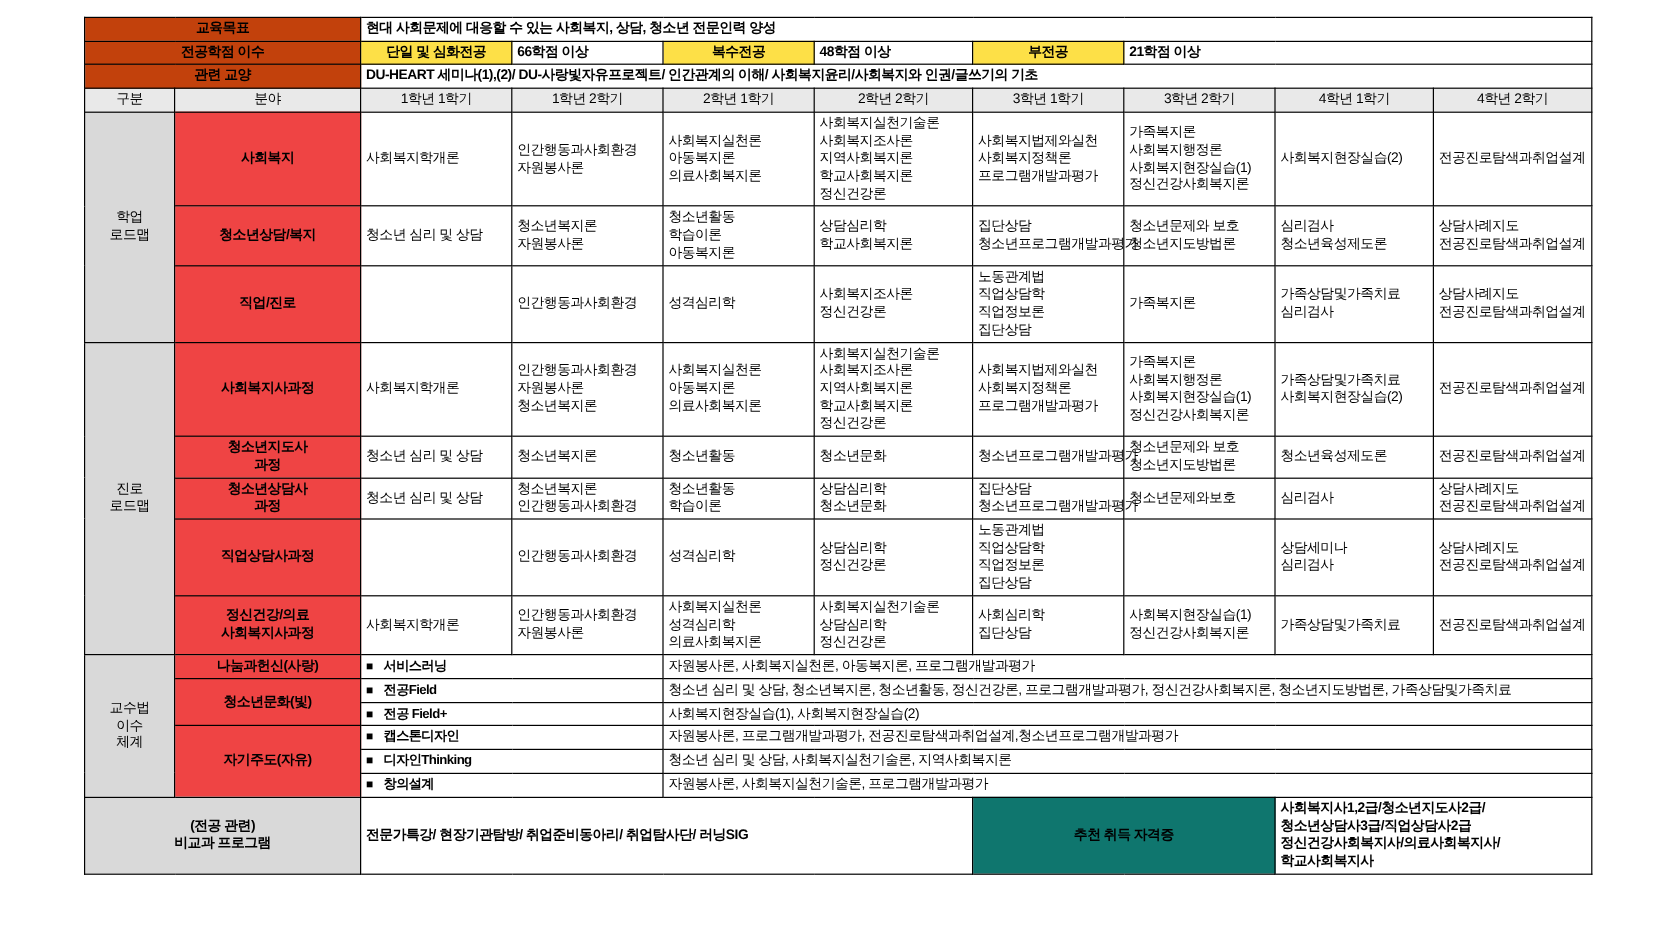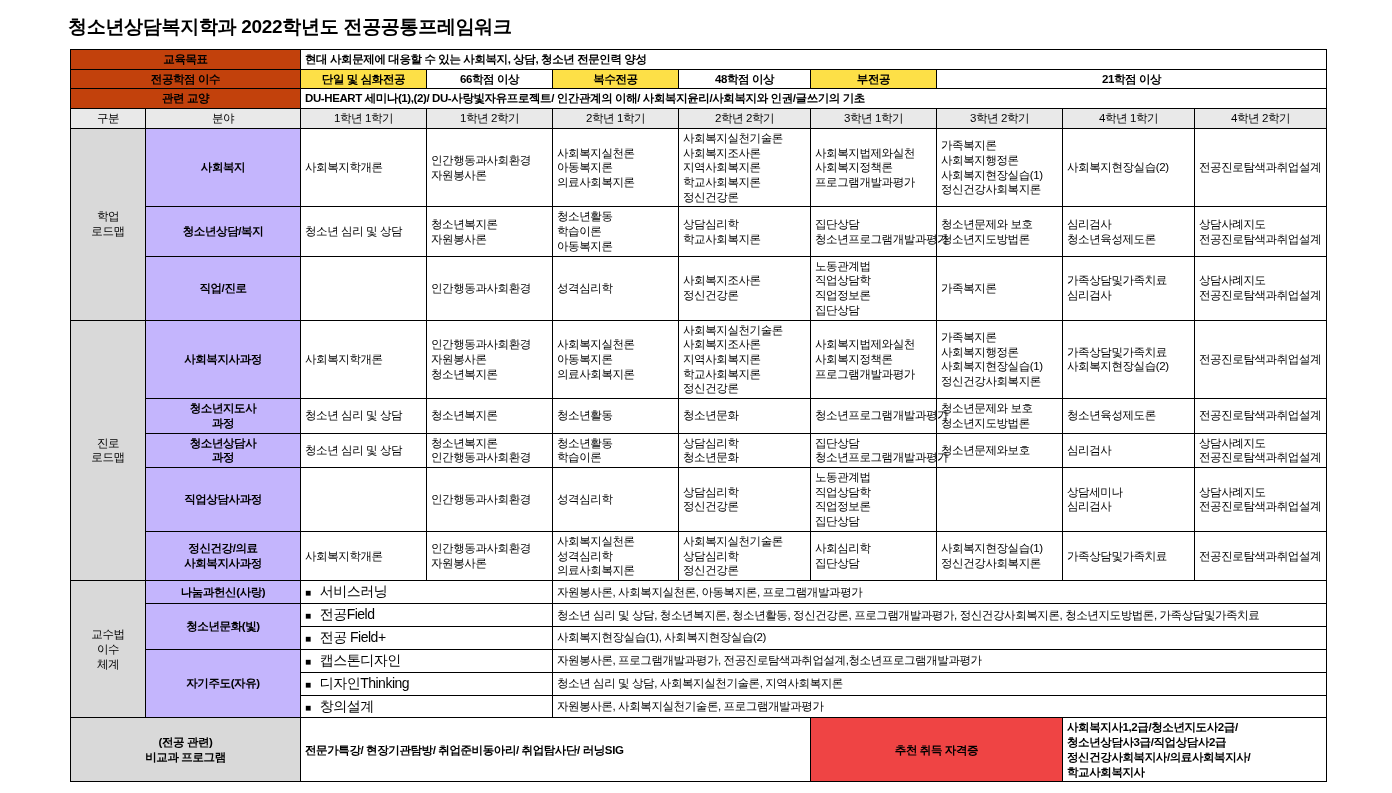--- a/index.html
+++ b/index.html
@@ -50,21 +50,21 @@
     text-align: center;
     font-weight: normal;
   }
   .cell-list {
     font-size: 11px;
     line-height: 1.3;
     letter-spacing: -0.5px;
     vertical-align: middle;
   }
   .rowlabel {
-    background: #c4b5fd;
+    background: #ef4444;
     text-align: center;
     font-weight: bold;
     font-size: 11.5px;
     letter-spacing: -0.5px;
   }
   .sidelabel {
     background: #d9d9d9;
     text-align: center;
     font-weight: normal;
     font-size: 12px;
@@ -76,25 +76,25 @@
     padding-left: 6px;
   }
   .kyoyang {
     font-weight: bold;
     font-size: 12px;
     padding-left: 6px;
     letter-spacing: -0.3px;
     margin-top: 24px;
   }
   .credit-label { background: #fde047; font-weight: bold; text-align: center; }
-  .credit-val { font-weight: bold; text-align: center; }
+  .credit-val { font-weight: bold; }
   .marker { font-size: 10px; margin-right: 4px; }
   .teach-name {
-    font-weight: normal;
-    font-size: 14px;
+    font-weight: bold;
+    font-size: 11px;
     padding-left: 5px;
     letter-spacing: -0.5px;
   }
   .teach-courses {
     font-size: 11px;
     padding-left: 6px;
     letter-spacing: -0.5px;
   }
   .bottom-left {
     font-weight: bold;
@@ -102,40 +102,39 @@
     font-size: 11.5px;
     background: #d9d9d9;
     line-height: 1.35;
   }
   .bottom-mid {
     font-weight: bold;
     font-size: 12px;
     padding-left: 6px;
   }
   .bottom-rec {
-    background: #ef4444;
+    background: #0f766e;
     font-weight: bold;
     text-align: center;
     font-size: 11.5px;
   }
   .bottom-certs {
     font-weight: bold;
     font-size: 11.5px;
     line-height: 1.3;
     padding-left: 5px;
     letter-spacing: -0.5px;
   }
   .nowrap-pre { white-space: pre-line; }
 </style>
 </head>
 <body>
 
 <div id="page">
 
-  <div class="doc-title">청소년상담복지학과 2022학년도 전공공통프레임워크</div>
 
   <table class="main">
     <colgroup>
       <col style="width:75px">
       <col style="width:155px">
       <col style="width:126px">
       <col style="width:126px">
       <col style="width:126px">
       <col style="width:132px">
       <col style="width:126px">

